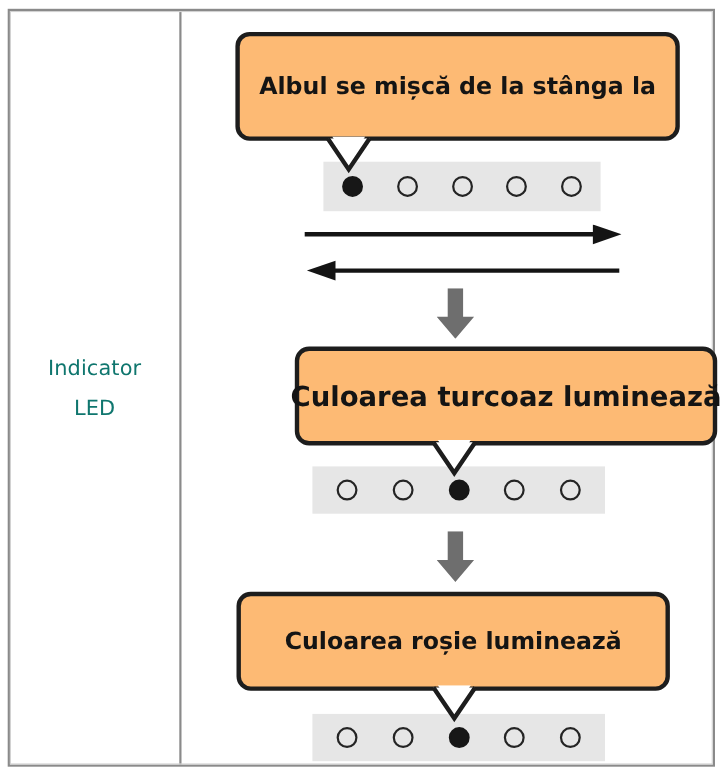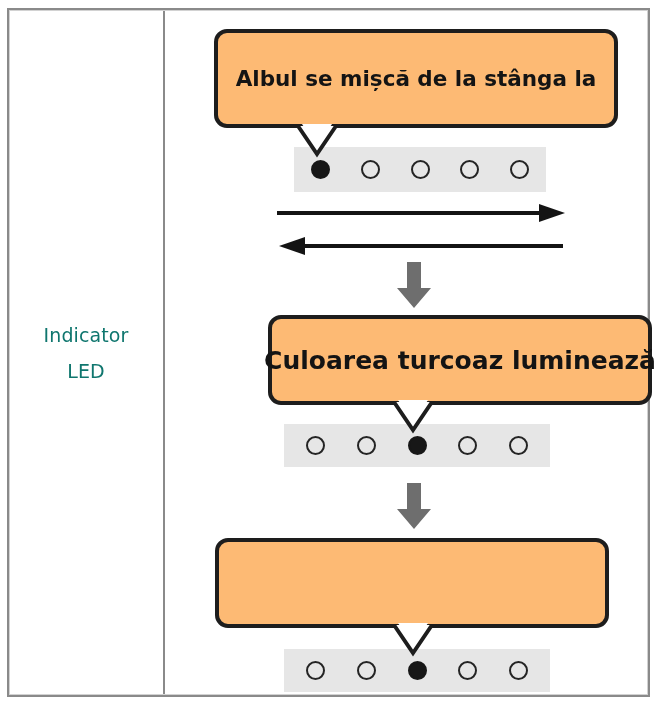--- a/index.html
+++ b/index.html
@@ -268,20 +268,21 @@
       <span class="led"></span>
     </div>
 
     <div class="step-arrow" id="step-arrow-2">
       <svg width="34" height="46" viewBox="0 0 34 46">
         <polygon points="10,0 24,0 24,26 34,26 17,46 0,26 10,26" fill="#6e6e6e"></polygon>
       </svg>
     </div>
 
     <div class="callout" id="callout-3">
+      <span class="line">Culoarea roșie luminează</span>
     </div>
     <div class="tail" id="tail-3">
       <svg width="42" height="34" viewBox="0 0 42 34">
         <path d="M2 2 L21 30 L40 2" fill="#ffffff" stroke="#1d1d1d" stroke-width="4" stroke-linejoin="miter" stroke-linecap="butt"></path>
         <path d="M6 0 L21 23 L36 0 Z" fill="#ffffff"></path>
       </svg>
     </div>
 
     <div class="led-strip" id="led-strip-3">
       <span class="led"></span>

